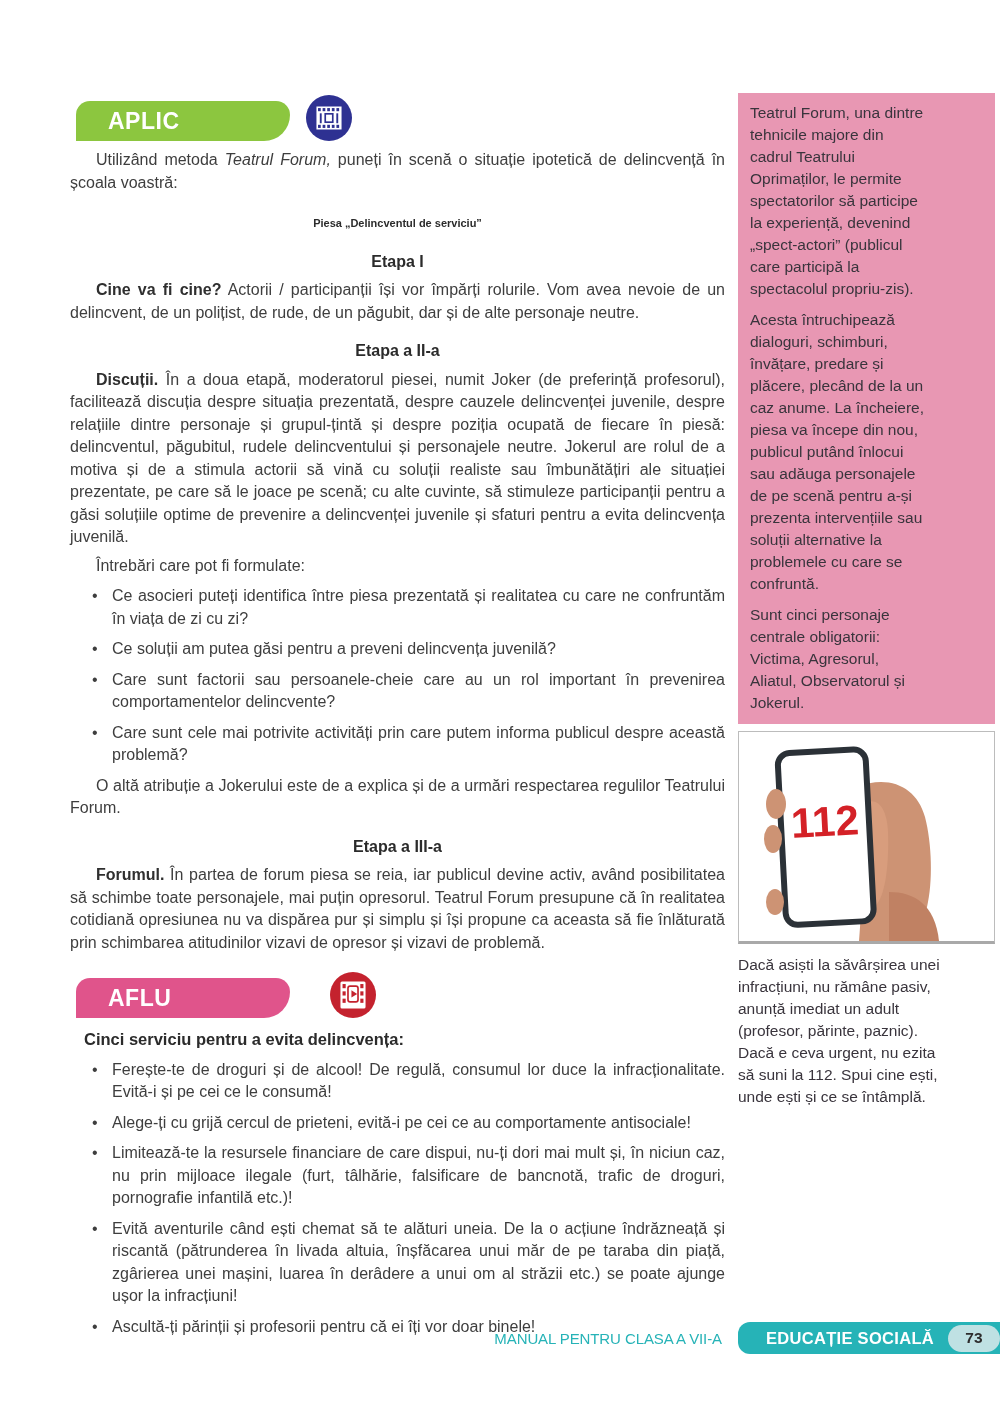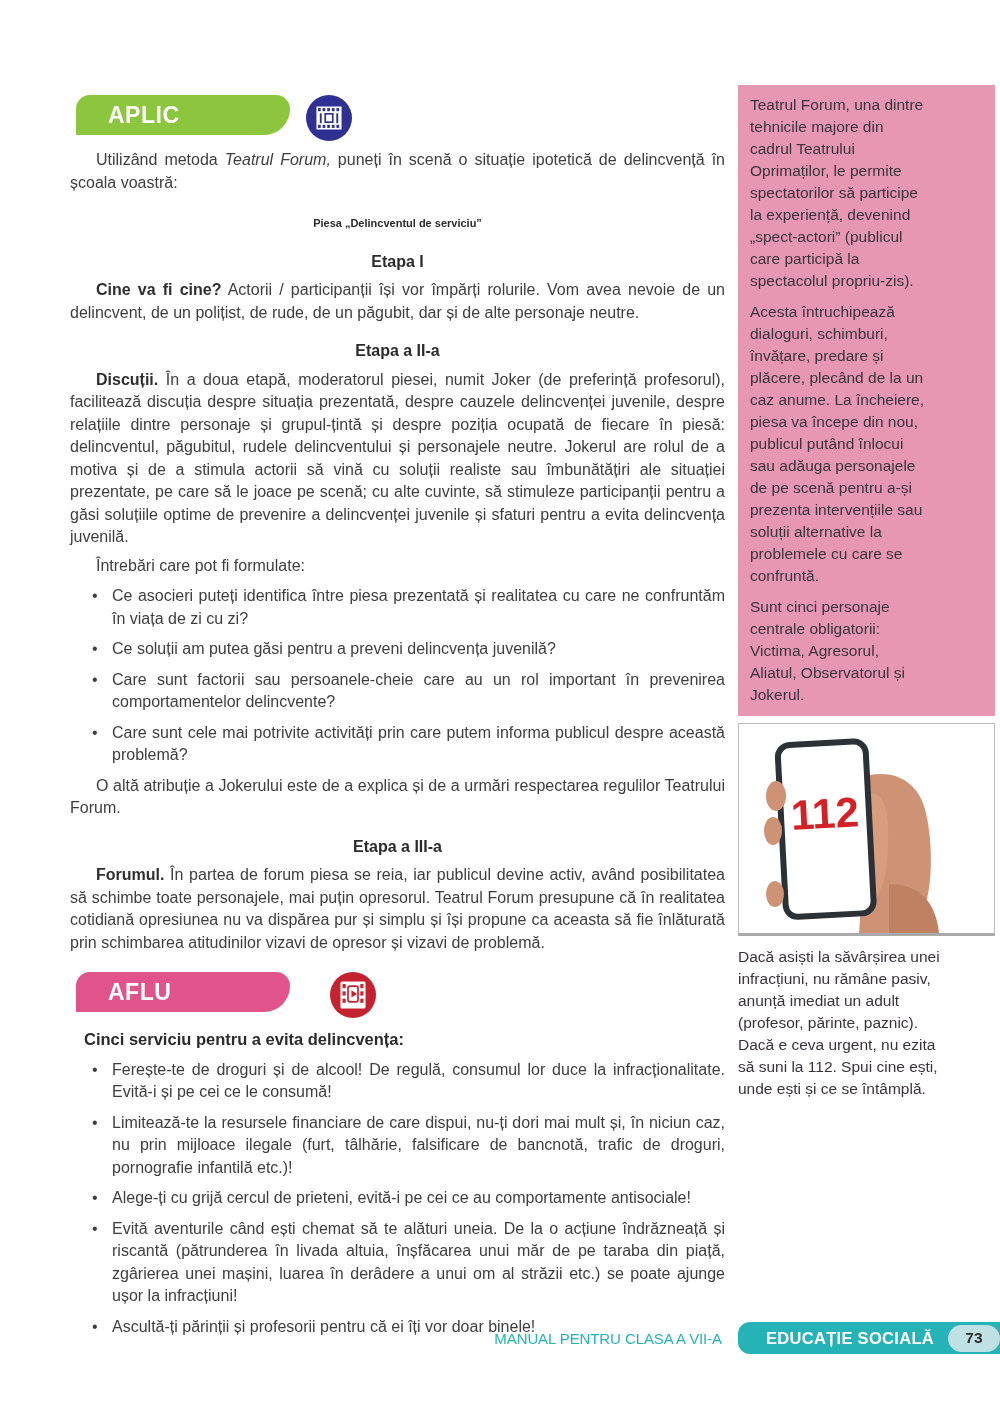--- a/index.html
+++ b/index.html
@@ -4,21 +4,21 @@
 <style>
   html,body{margin:0;padding:0;}
   body{
     width:1000px;height:1405px;position:relative;overflow:hidden;
     background:#ffffff;
     font-family:"Liberation Sans","DejaVu Sans",sans-serif;
     color:#3e3e3e;
   }
   
   .main-col{position:absolute;left:70px;top:95px;width:655px;}
-  .badge-row{display:flex;align-items:flex-start;margin:0 0 8px 6px;}
+  .badge-row{display:flex;align-items:flex-end;margin:0 0 8px 6px;}
   .badge{
     width:214px;height:40px;display:flex;align-items:center;
     padding-left:32px;box-sizing:border-box;
     color:#fff;font-weight:bold;font-size:23px;letter-spacing:.5px;
     border-radius:14px 14px 26px 0;
   }
   .badge-green{background:#8cc63f;}
   .badge-pink{background:#e0548b;}
   .icon-circle{width:46px;height:46px;border-radius:50%;margin-left:16px;
     display:flex;align-items:center;justify-content:center;flex:0 0 auto;}
@@ -39,21 +39,21 @@
   ul.dot-list li{
     position:relative;font-size:16px;line-height:22.5px;
     text-align:justify;margin:0 0 8px;
   }
   ul.dot-list li::before{content:"\2022";position:absolute;left:-20px;color:#3e3e3e;}
   .aflu-heading{
     font-weight:bold;color:#2b2b2b;font-size:16.5px;line-height:22.5px;
     margin:10px 0 8px 14px;
   }
   
-  .side-col{position:absolute;left:738px;top:85px;width:257px;}
+  .side-col{position:absolute;left:738px;top:93px;width:257px;}
   .pink-box{
     background:#e897b3;box-sizing:border-box;width:257px;
     padding:9px 10px 10px 12px;color:#39343c;
   }
   .pink-box p{
     width:178px;margin:0 0 9px;font-size:15.5px;line-height:22px;
   }
   .pink-box p:last-child{margin-bottom:0;}
   .phone-figure{
     margin:7px 0 0;box-sizing:border-box;width:257px;height:213px;
@@ -148,22 +148,22 @@
         <rect x="17.2" y="13.5" width="9.6" height="15" rx="2" fill="#ffffff" stroke="#c4222e" stroke-width="1.6"></rect>
         <path d="M20.5 17.5 L26 21 L20.5 24.5 Z" fill="#c4222e"></path>
       </svg>
     </div>
   </div>
 
   <p class="aflu-heading">Cinci serviciu pentru a evita delincvența:</p>
 
   <ul class="dot-list">
     <li>Ferește-te de droguri și de alcool! De regulă, consumul lor duce la infracționalitate. Evită-i și pe cei ce le consumă!</li>
+    <li>Alege-ți cu grijă cercul de prieteni, evită-i pe cei ce au comportamente antisociale!</li>
     <li>Limitează-te la resursele financiare de care dispui, nu-ți dori mai mult și, în niciun caz, nu prin mijloace ilegale (furt, tâlhărie, falsificare de bancnotă, trafic de droguri, pornografie infantilă etc.)!</li>
-    <li>Alege-ți cu grijă cercul de prieteni, evită-i pe cei ce au comportamente antisociale!</li>
     <li>Evită aventurile când ești chemat să te alături uneia. De la o acțiune îndrăzneață și riscantă (pătrunderea în livada altuia, înșfăcarea unui măr de pe taraba din piață, zgârierea unei mașini, luarea în derâdere a unui om al străzii etc.) se poate ajunge ușor la infracțiuni!</li>
     <li>Ascultă-ți părinții și profesorii pentru că ei îți vor doar binele!</li>
   </ul>
 
 </div>
 
 <aside class="side-col">
 
   <div class="pink-box">
     <p>Teatrul Forum, una dintre tehnicile majore din cadrul Teatrului Oprimaților, le permite spectatorilor să participe la experiență, devenind „spect-actori” (publicul care participă la spectacolul propriu-zis).</p>

